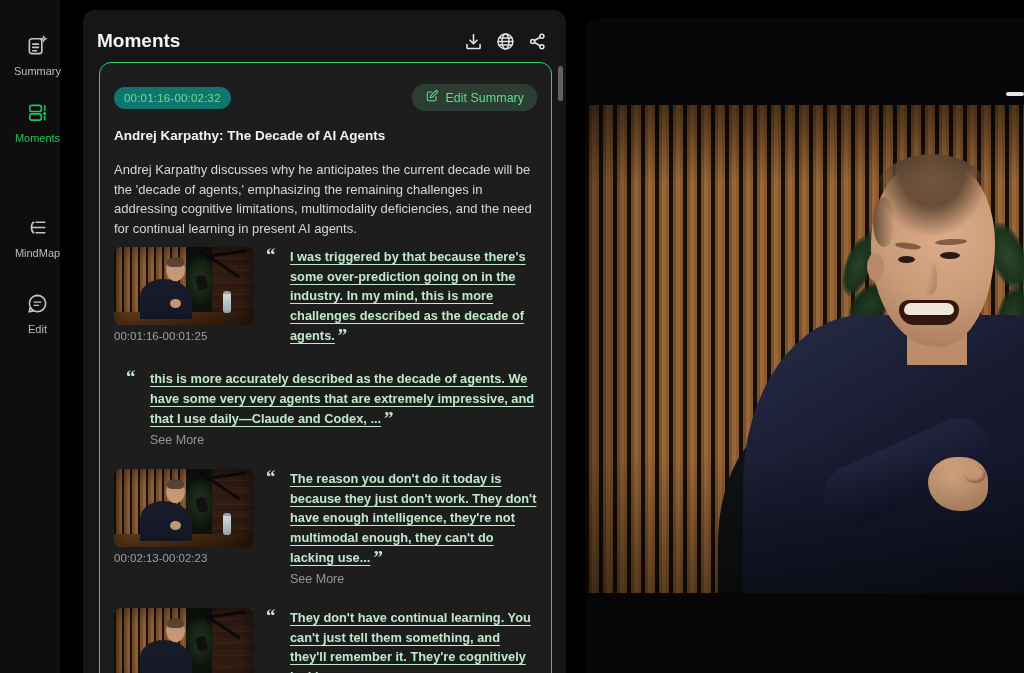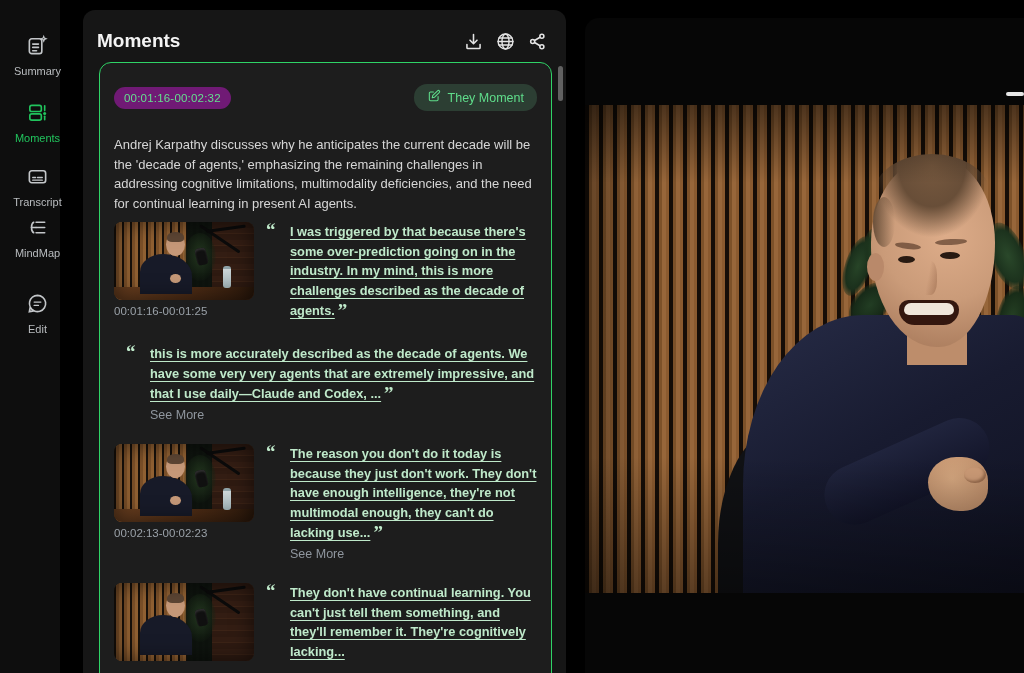--- a/index.html
+++ b/index.html
@@ -25,28 +25,28 @@
   .tool-btn svg { width:21px; height:21px; stroke:#e3e3e3; }
 
   .scroll-thumb { position:absolute; right:3px; top:56px; width:5px; height:35px;
                   background:#616161; border-radius:3px; }
 
   
   .card { position:absolute; left:16px; top:52px; width:453px; height:640px;
           background:#1d1d1d; border:1.5px solid #2fd366; border-radius:12px;
           padding:21px 14px 0 14px; }
   .card-toprow { display:flex; justify-content:space-between; align-items:center; }
-  .time-badge { background:#701a75; color:#65e08f; font-size:11.5px; letter-spacing:.2px;
+  .time-badge { background:#0f766e; color:#65e08f; font-size:11.5px; letter-spacing:.2px;
                 padding:5px 10px; border-radius:11px; }
   .edit-btn { display:inline-flex; align-items:center; gap:7px; background:#2c3e33; color:#5fdd8b;
               font-size:12.5px; padding:5px 13px; border-radius:13px; border:none; cursor:pointer;
               font-family:"Liberation Sans", sans-serif; }
   .edit-btn svg { width:14px; height:14px; stroke:#5fdd8b; }
   .card-title { margin-top:17px; font-size:13.5px; font-weight:bold; color:#f2f2f2; }
-  .card-desc { margin-top:24px; font-size:13px; line-height:19.5px; color:#d6d6d6; }
+  .card-desc { margin-top:17px; font-size:13px; line-height:19.5px; color:#d6d6d6; }
 
   
   .quotes { margin-top:9px; }
   .q-row { display:flex; margin-bottom:22px; }
   .q-left { width:140px; flex:0 0 140px; }
   .q-ts { text-align:left; font-size:11.5px; color:#9aa1a8; margin-top:5px; }
   .q-right { flex:1; padding-left:12px; position:relative; }
   .q-body { position:relative; padding-left:24px; }
   .q-open { position:absolute; left:0; top:-3px; font-size:19px; font-weight:bold; color:#bfe9ca;
             font-family:"Liberation Serif", serif; }
@@ -170,29 +170,20 @@
         <svg viewBox="0 0 24 24" fill="none" stroke-width="1.7" stroke-linecap="round">
           <rect x="4" y="4.5" width="12" height="6.5" rx="2"></rect>
           <rect x="4" y="13.5" width="12" height="6.5" rx="2"></rect>
           <path d="M19.5 5v5"></path>
             <path d="M19.5 16v3.5"></path>
           <circle cx="19.5" cy="13" r="1.6" fill="#21c45d" stroke="none"></circle>
         </svg>
       </span>
       <span class="sb-label">Moments</span>
     </div>
-    <div class="sb-item" style="top:165px">
-      <span>
-        <svg viewBox="0 0 24 24" fill="none" stroke-width="1.7" stroke-linecap="round">
-          <rect x="3.5" y="6" width="17" height="12.5" rx="2.5"></rect>
-          <path d="M7 13h3M12 13h5M7 15.8h10" stroke-width="1.4"></path>
-        </svg>
-      </span>
-      <span class="sb-label">Transcript</span>
-    </div>
     <div class="sb-item" style="top:216px">
       <span>
         <svg viewBox="0 0 24 24" fill="none" stroke-width="1.7" stroke-linecap="round">
           <path d="M10.5 6.5h9M10.5 12h9M10.5 17.5h9"></path>
           <path d="M8 6.5C5 8 5 16 8 17.5M5.5 12h5"></path>
         </svg>
       </span>
       <span class="sb-label">MindMap</span>
     </div>
     <div class="sb-item" style="top:292px">
@@ -239,24 +230,25 @@
     <article class="card">
       <div class="card-toprow">
         <span class="time-badge">00:01:16-00:02:32</span>
         <button class="edit-btn">
           <span>
             <svg viewBox="0 0 24 24" fill="none" stroke-width="1.8" stroke-linecap="round" stroke-linejoin="round">
               <path d="M11 5H6a2 2 0 0 0-2 2v11a2 2 0 0 0 2 2h11a2 2 0 0 0 2-2v-5"></path>
               <path d="M18.5 2.9a2 2 0 0 1 2.8 2.8L13 14l-4 1 1-4z"></path>
             </svg>
           </span>
-          <span>They Moment</span>
+          <span>Edit Summary</span>
         </button>
       </div>
 
+      <h2 class="card-title">Andrej Karpathy: The Decade of AI Agents</h2>
       <p class="card-desc">Andrej Karpathy discusses why he anticipates the current decade will be the 'decade of agents,' emphasizing the remaining challenges in addressing cognitive limitations, multimodality deficiencies, and the need for continual learning in present AI agents.</p>
 
       <div class="quotes">
 
         <div class="q-row">
           <div class="q-left">
             <div class="thumb">
               <div class="t-wood"></div>
               <div class="t-deco"></div>
               <div class="t-brick"></div>

